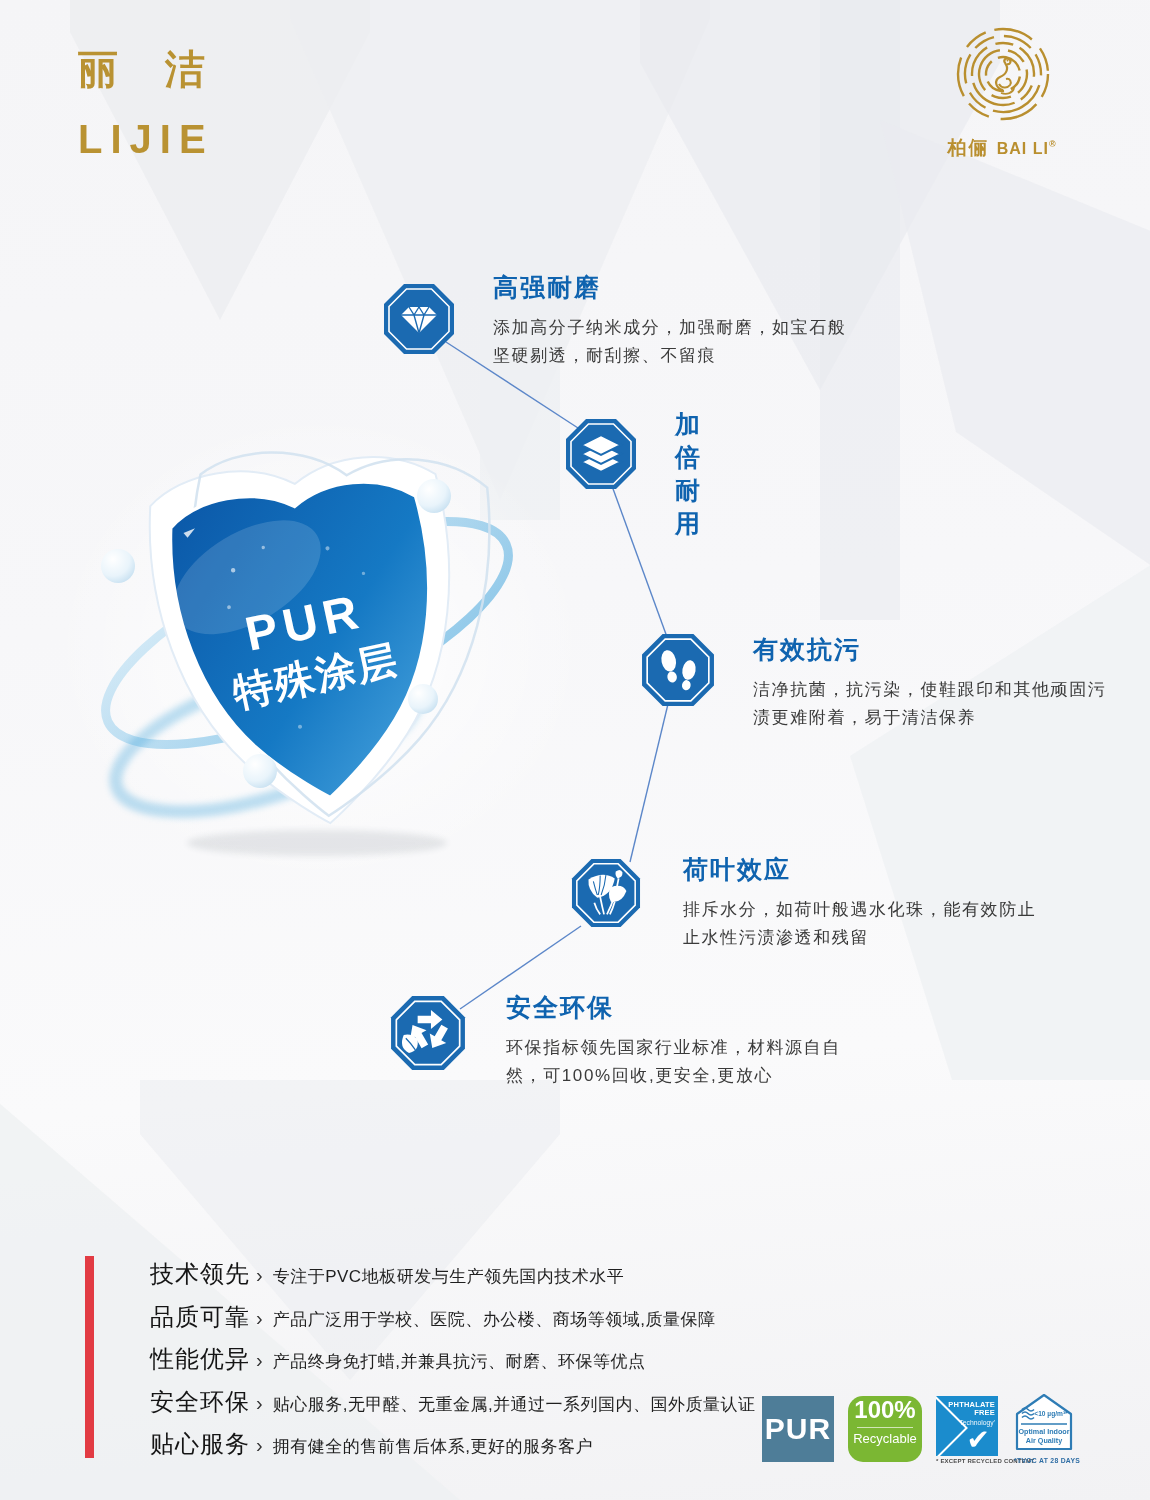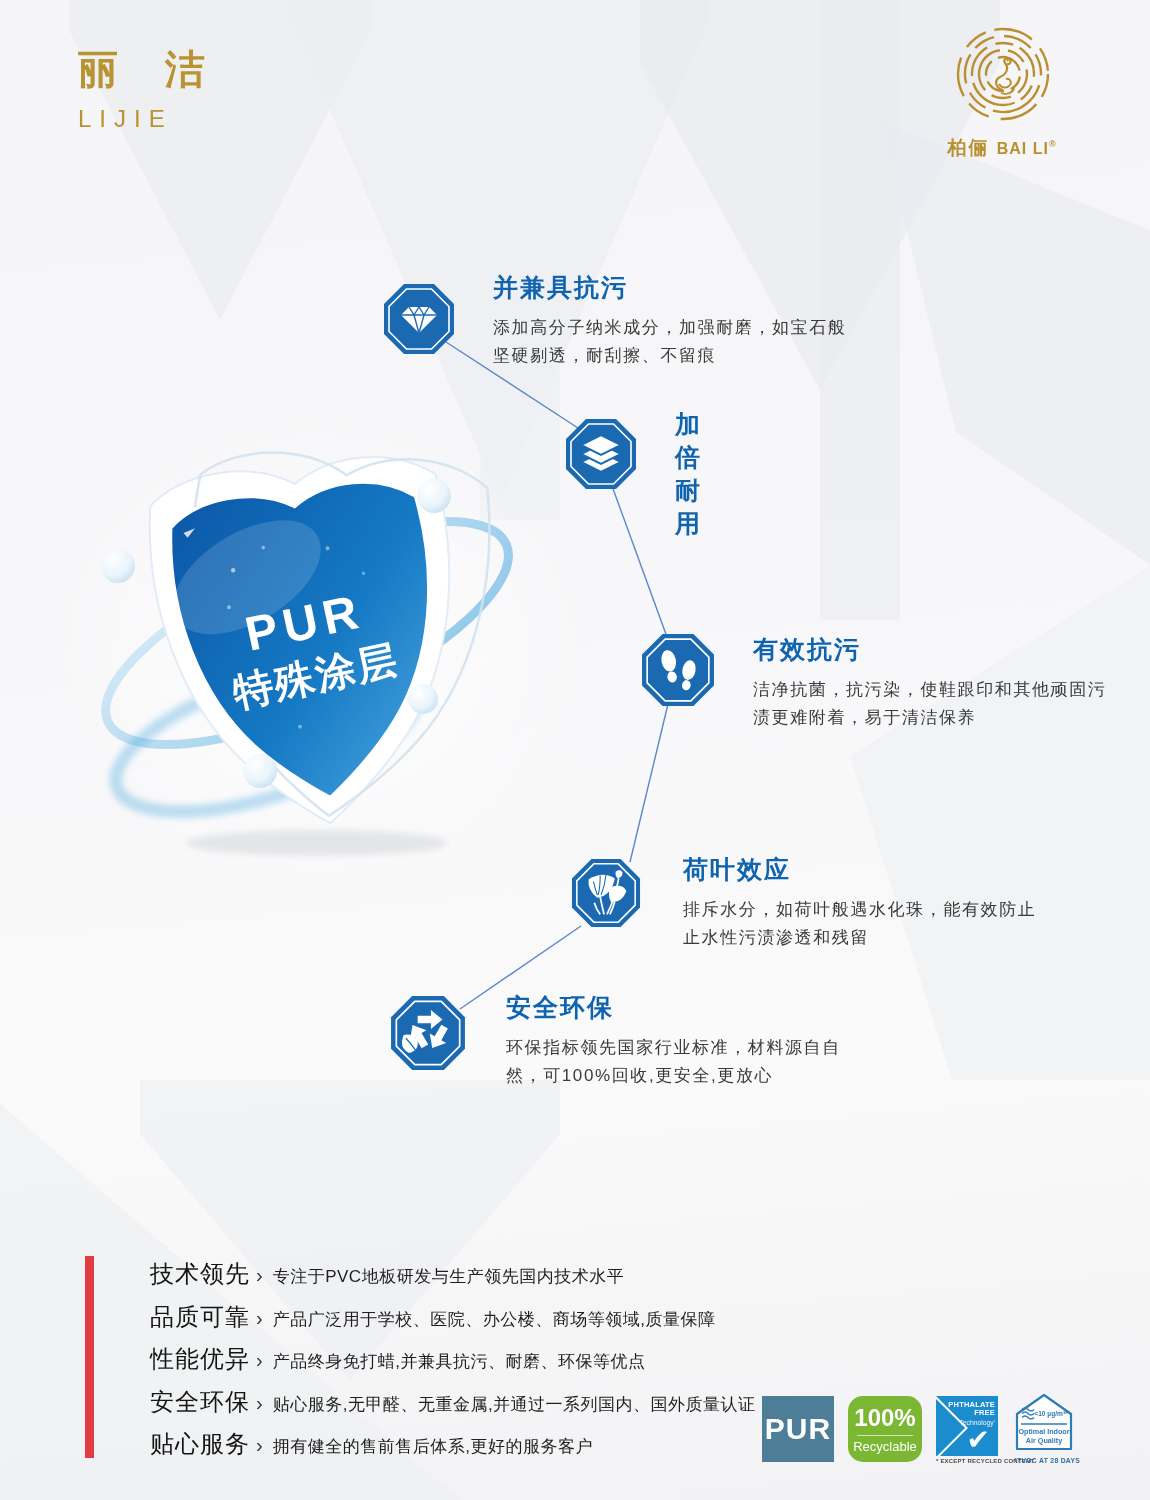--- a/index.html
+++ b/index.html
@@ -23,21 +23,21 @@
        clip-path:polygon(0 0,100% 30%,100% 100%,20% 60%);}
   .bg7{left:-60px;top:940px;width:520px;height:560px;background:#eef0f2;opacity:.75;
        clip-path:polygon(0 100%,0 20%,100% 100%);}
   .bg8{left:850px;top:540px;width:340px;height:540px;background:#eff1f4;opacity:.8;
        clip-path:polygon(0 40%,100% 0,100% 100%,30% 100%);}
   .bg9{left:140px;top:1080px;width:420px;height:300px;background:#eaecef;opacity:.5;
        clip-path:polygon(0 0,100% 0,100% 18%,50% 100%,0 18%);}
   
   .lijie{position:absolute;left:78px;top:42px;color:#b99232;}
   .lijie-cn{font-size:40px;font-weight:700;letter-spacing:18px;}
-  .lijie-en{font-size:24px;font-weight:400;letter-spacing:8px;margin-top:8px;}
+  .lijie-en{font-size:40px;font-weight:700;letter-spacing:8px;margin-top:20px;}
   
   .baili{position:absolute;left:930px;top:26px;width:145px;text-align:center;color:#b98f2f;}
   .baili-text{margin-top:9px;font-size:19px;font-weight:700;letter-spacing:2px;white-space:nowrap;}
   .baili-text .en{font-size:16px;letter-spacing:1px;}
   .baili-text sup{font-size:9px;}
   
   .shield-glow{position:absolute;left:50px;top:410px;width:540px;height:480px;
     background:radial-gradient(closest-side,rgba(255,255,255,.95),rgba(255,255,255,0));}
   .shield-wrap{position:absolute;left:82px;top:438px;width:465px;height:440px;}
   
@@ -58,21 +58,21 @@
   .arows{display:flex;flex-direction:column;justify-content:space-between;height:202px;padding:2px 0;}
   .arow{display:flex;align-items:baseline;white-space:nowrap;}
   .atitle{font-size:24px;color:#151515;font-weight:500;letter-spacing:1px;}
   .aarrow{font-size:20px;color:#333;margin:0 10px 0 6px;}
   .adesc{font-size:17px;color:#1f1f1f;letter-spacing:.5px;}
   
   .badges{position:absolute;left:762px;top:1392px;display:flex;align-items:flex-start;}
   .badge-pur{width:72px;height:66px;background:#4e7d98;color:#fff;display:flex;align-items:center;justify-content:center;
     font-size:30px;font-weight:700;letter-spacing:1px;margin-top:4px;}
   .badge-rec{width:74px;height:66px;background:#7bb733;border-radius:15px;color:#fff;margin-left:14px;margin-top:4px;
-    display:flex;flex-direction:column;align-items:center;justify-content:center;}
+    display:flex;flex-direction:column;align-items:center;justify-content:flex-start;}
   .badge-rec .top{font-size:24px;font-weight:700;}
   .badge-rec .div{width:56px;height:1px;background:rgba(255,255,255,.65);margin:3px 0;}
   .badge-rec .bot{font-size:13px;}
   .badge-phx{margin-left:14px;margin-top:4px;width:64px;}
   .badge-ph{position:relative;width:62px;height:60px;background:#1b8ccd;overflow:hidden;}
   .badge-ph .diamond{position:absolute;left:-26px;top:8px;width:44px;height:44px;border:2.5px solid #fff;transform:rotate(45deg);}
   .badge-ph .txt{position:absolute;right:3px;top:5px;text-align:right;color:#fff;line-height:8px;}
   .badge-ph .b{font-size:7.5px;font-weight:700;letter-spacing:.2px;}
   .badge-ph .l{font-size:6.8px;opacity:.92;margin-top:2px;}
   .badge-ph .check{position:absolute;right:8px;bottom:0px;color:#fff;font-size:28px;font-weight:700;}
@@ -202,21 +202,21 @@
   <div class="feature f1">
     <svg class="octo" width="72" height="72" viewBox="0 0 72 72">
       <polygon points="21,1 51,1 71,21 71,51 51,71 21,71 1,51 1,21" fill="#1b6ab1"></polygon>
       <polygon points="23.5,6 48.5,6 66,23.5 66,48.5 48.5,66 23.5,66 6,48.5 6,23.5" fill="none" stroke="#fff" stroke-width="1.6"></polygon>
       <path d="M26,24 L46,24 L54,32 L36,50 L18,32 Z" fill="#fff"></path>
       <g stroke="#1b6ab1" stroke-width="1.4" fill="none">
         <path d="M18,32 H54 M26,24 L31,32 L36,50 M46,24 L41,32 L36,50 M31,32 H41 M36,24 L31,32 M36,24 L41,32"></path>
       </g>
     </svg>
     <div class="ftext">
-      <h3>并兼具抗污</h3>
+      <h3>高强耐磨</h3>
       <p>添加高分子纳米成分，加强耐磨，如宝石般坚硬剔透，耐刮擦、不留痕</p>
     </div>
   </div>
 
   <div class="feature f2">
     <svg class="octo" width="72" height="72" viewBox="0 0 72 72">
       <polygon points="21,1 51,1 71,21 71,51 51,71 21,71 1,51 1,21" fill="#1b6ab1"></polygon>
       <polygon points="23.5,6 48.5,6 66,23.5 66,48.5 48.5,66 23.5,66 6,48.5 6,23.5" fill="none" stroke="#fff" stroke-width="1.6"></polygon>
       <g fill="#fff" stroke="#1b6ab1" stroke-width="2">
         <polygon points="36,34 56,44 36,54 16,44"></polygon>

